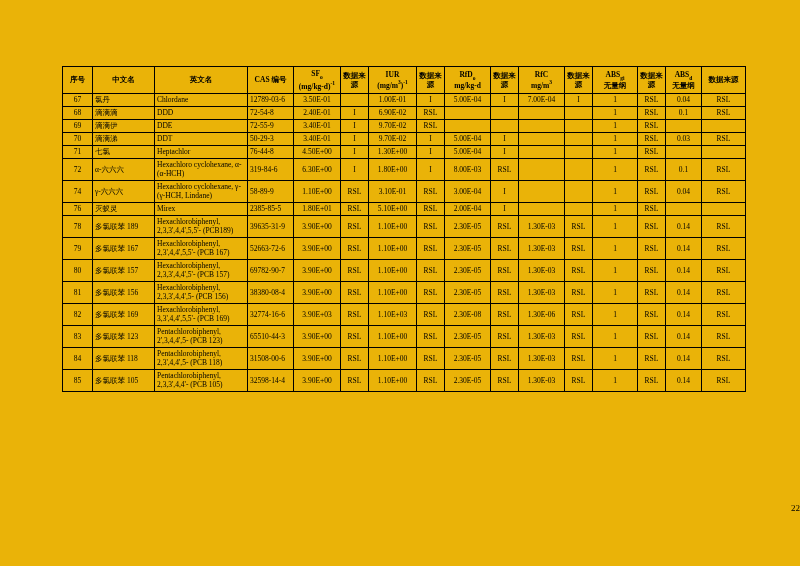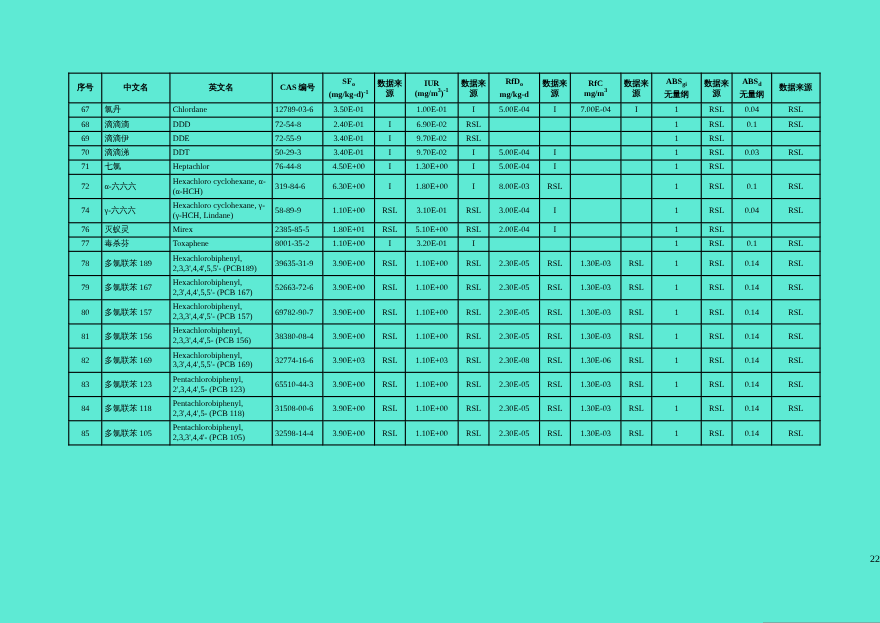--- a/index.html
+++ b/index.html
@@ -1,17 +1,17 @@
 <!DOCTYPE html>
 <html><head>
 <meta charset="utf-8">
 <style>
   html,body { margin:0; padding:0; background:#888; }
   .page {
-    position:relative; width:800px; height:566px; background:#5eead4;
+    position:relative; width:800px; height:566px; background:#eab308;
     font-family:"Liberation Serif","DejaVu Serif",serif; color:#000;
     overflow:hidden; margin:0 auto;
   }
   table.data {
     position:absolute; left:62px; top:66px; width:684px;
     border-collapse:collapse; table-layout:fixed;
   }
   .data th, .data td {
     border:1px solid #000;
     font-size:7.5px; line-height:1.2;
@@ -231,38 +231,20 @@
         <td>2.00E-04</td>
         <td>I</td>
         <td></td>
         <td></td>
         <td>1</td>
         <td>RSL</td>
         <td></td>
         <td></td>
       </tr>
         <tr>
-        <td>77</td>
-        <td class="l">毒杀芬</td>
-        <td class="l">Toxaphene</td>
-        <td class="l">8001-35-2</td>
-        <td>1.10E+00</td>
-        <td>I</td>
-        <td>3.20E-01</td>
-        <td>I</td>
-        <td></td>
-        <td></td>
-        <td></td>
-        <td></td>
-        <td>1</td>
-        <td>RSL</td>
-        <td>0.1</td>
-        <td>RSL</td>
-      </tr>
-        <tr>
         <td>78</td>
         <td class="l">多氯联苯 189</td>
         <td class="l">Hexachlorobiphenyl, 2,3,3',4,4',5,5'- (PCB189)</td>
         <td class="l">39635-31-9</td>
         <td>3.90E+00</td>
         <td>RSL</td>
         <td>1.10E+00</td>
         <td>RSL</td>
         <td>2.30E-05</td>
         <td>RSL</td>

